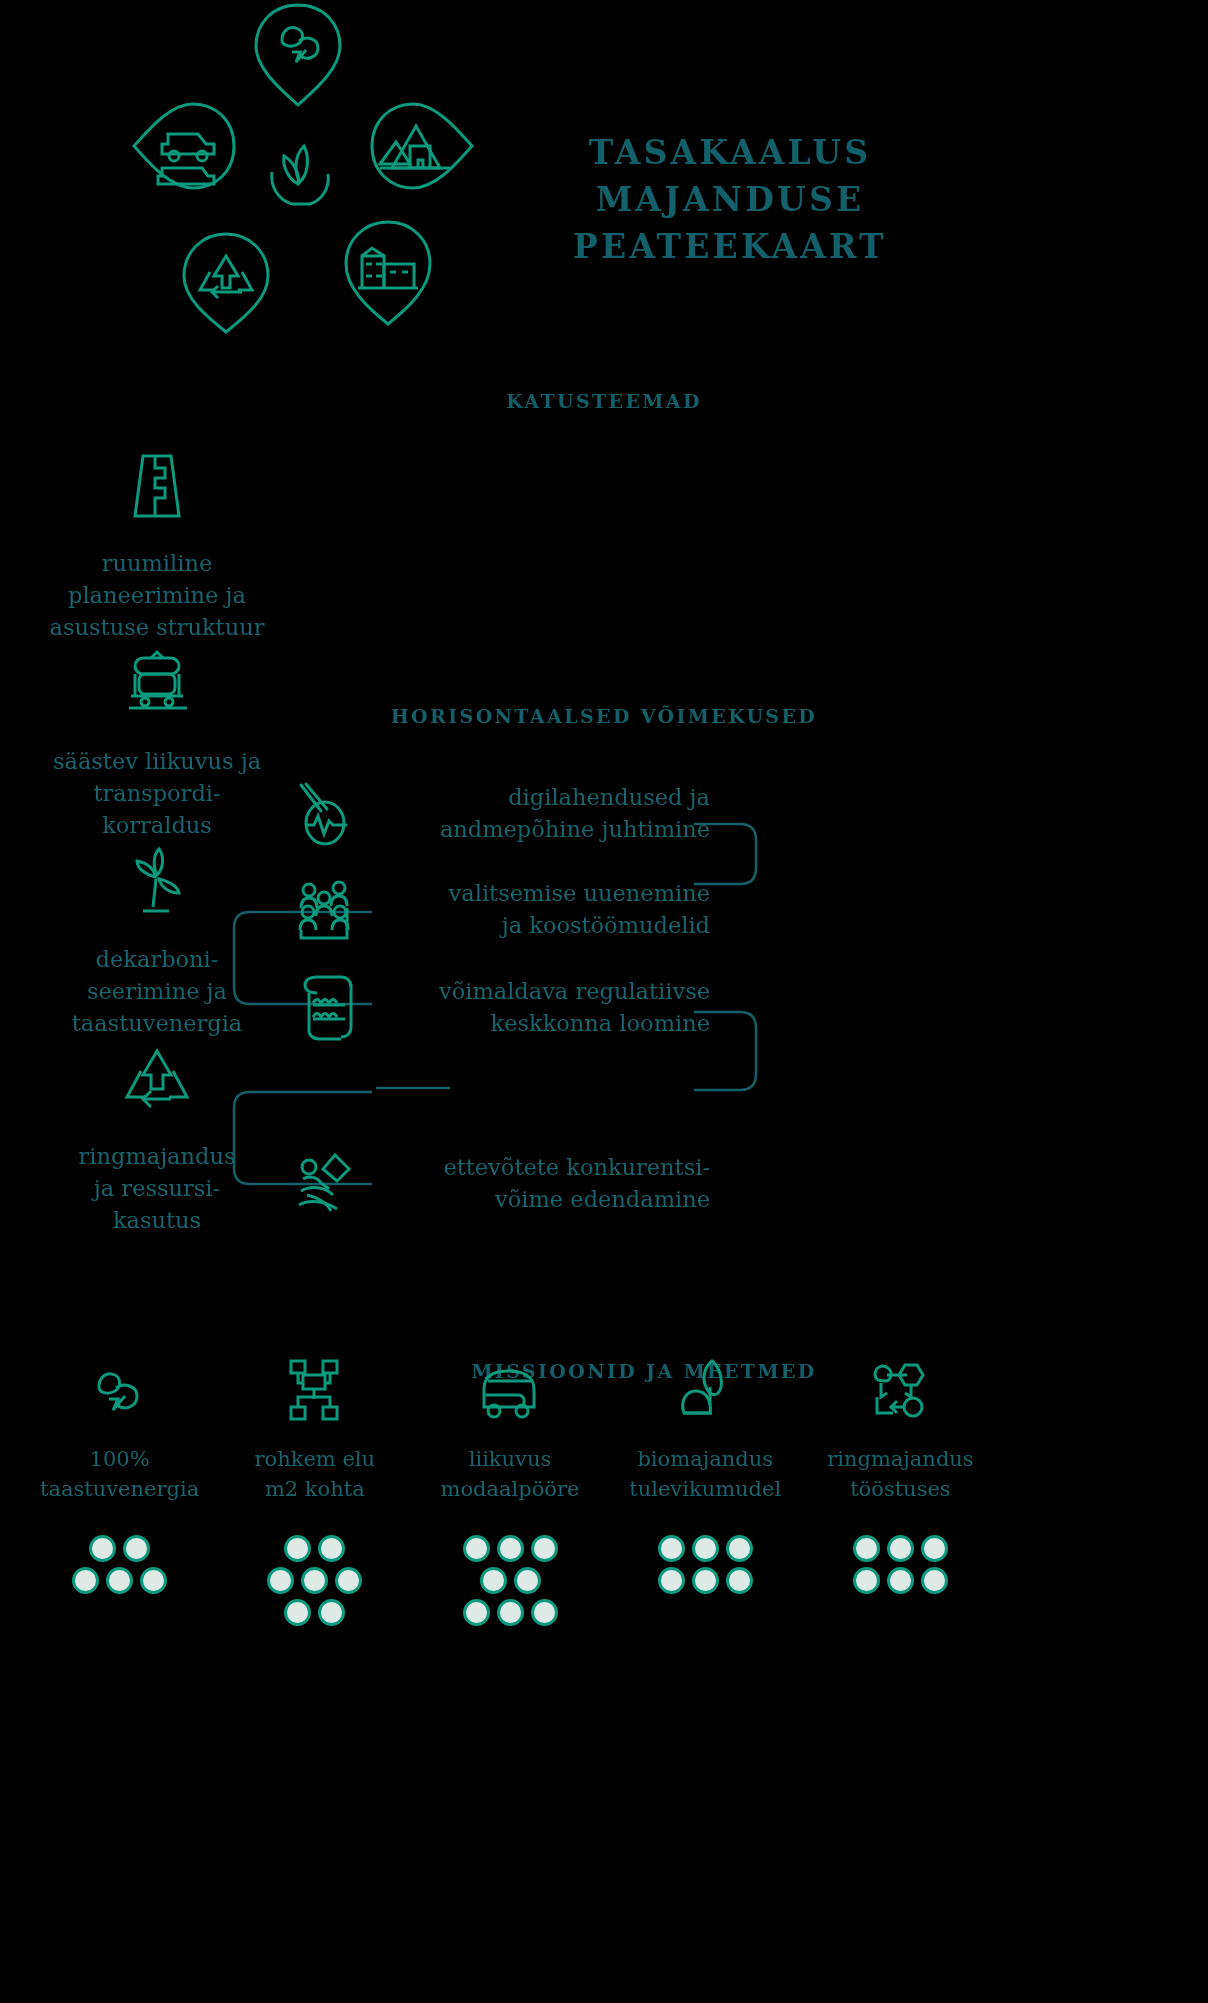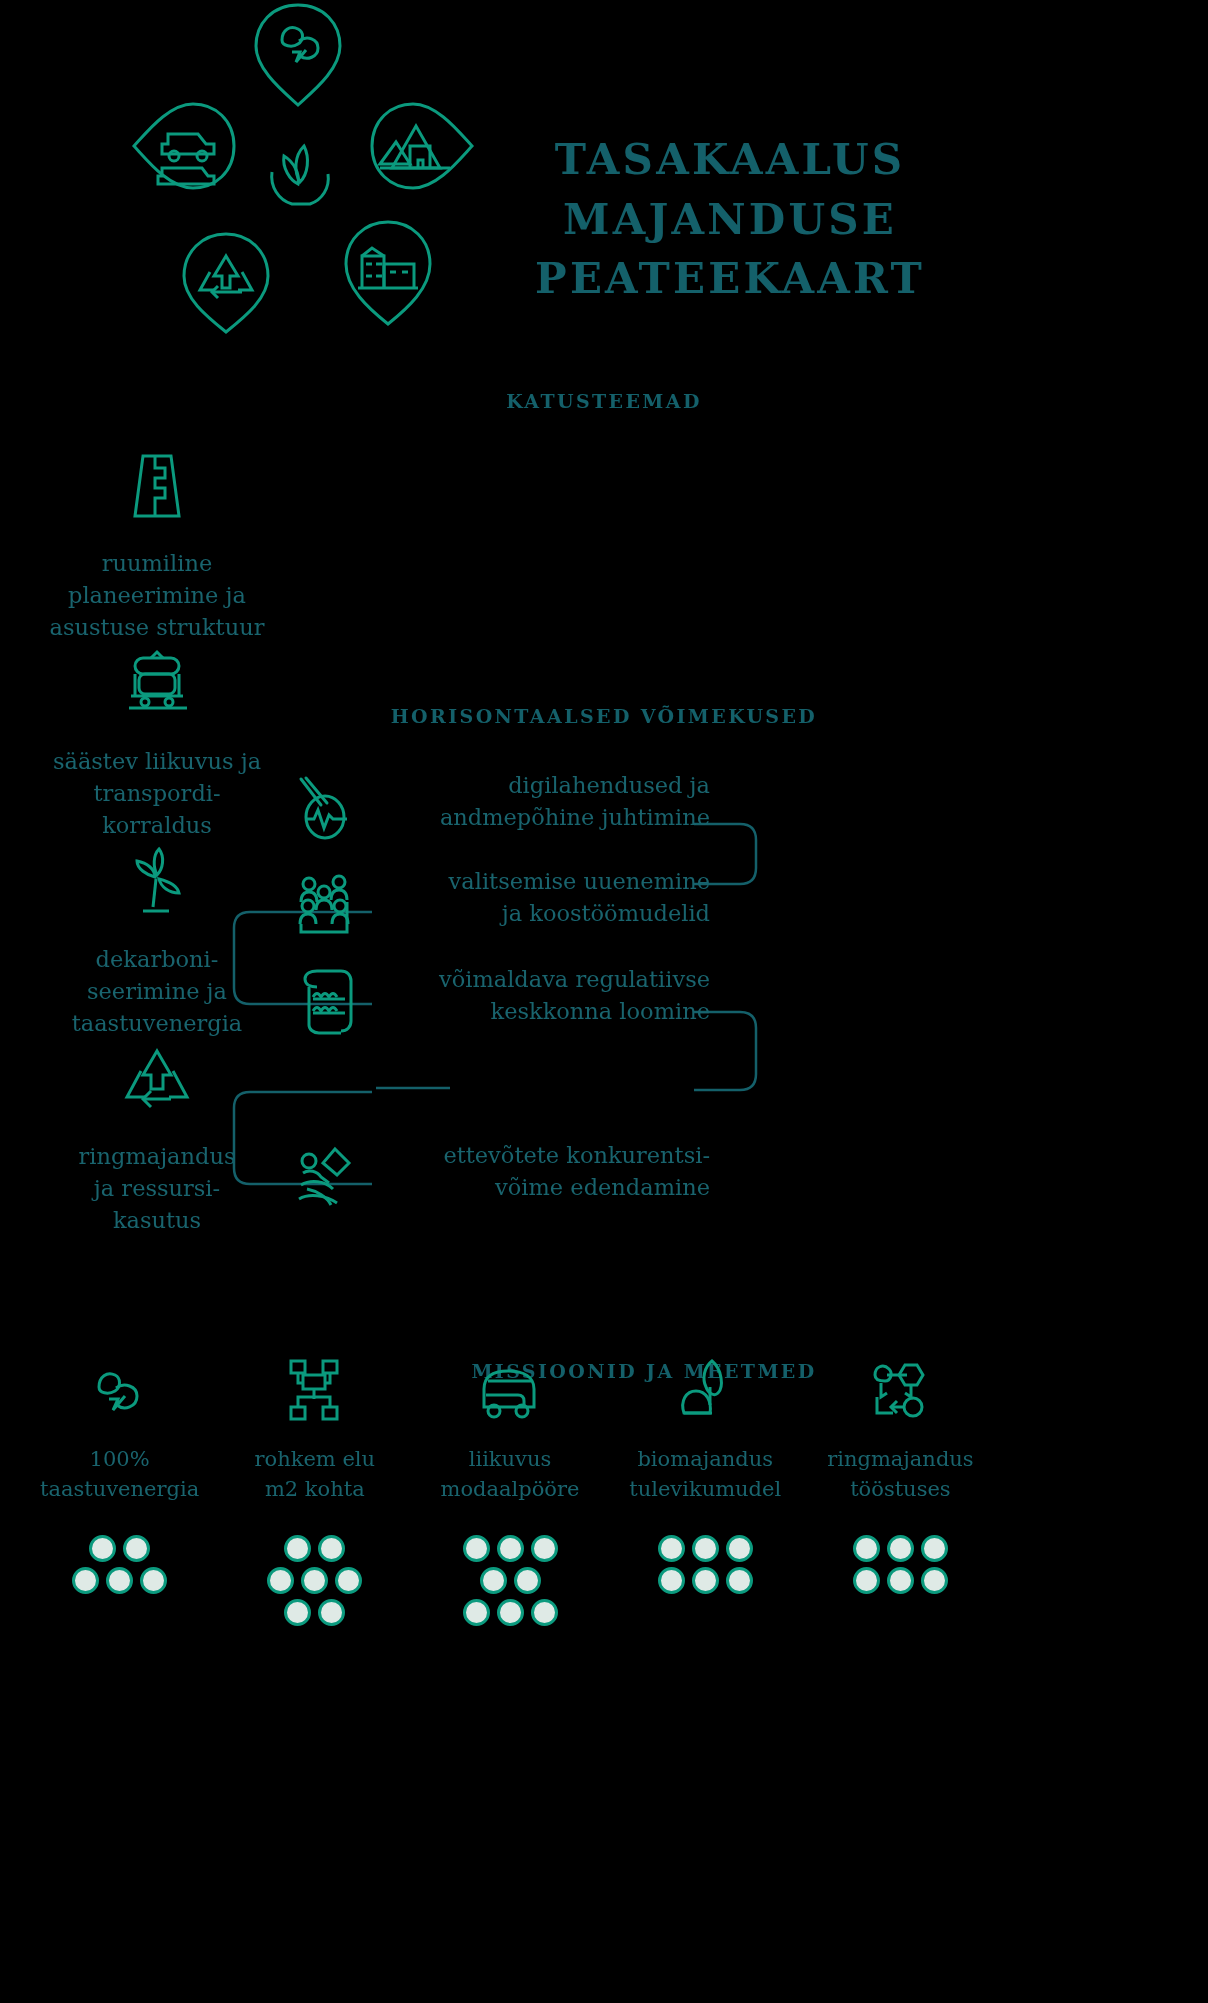--- a/index.html
+++ b/index.html
@@ -36,21 +36,21 @@
   .pin { position: absolute; }
   .pin svg { display: block; }
 
   .hero-title {
     position: absolute;
     left: 520px;
     top: 130px;
     width: 420px;
     text-align: center;
     color: #14606a;
-    font-size: 42px;
+    font-size: 33px;
     font-weight: bold;
     letter-spacing: 3.2px;
     line-height: 1.42;
     text-transform: uppercase;
   }
 
   
   .sec-head {
     position: absolute;
     width: 1208px;
@@ -97,21 +97,21 @@
     left: 0; top: 762px;
     width: 1208px;
     height: 460px;
   }
   .cap {
     position: absolute;
     left: 290px;
     width: 420px;
     height: 88px;
     display: flex;
-    align-items: flex-start;
+    align-items: center;
   }
   .cap-icon {
     width: 72px;
     height: 76px;
     flex: 0 0 72px;
     display: flex;
     align-items: center;
     justify-content: center;
   }
   .cap-label {

